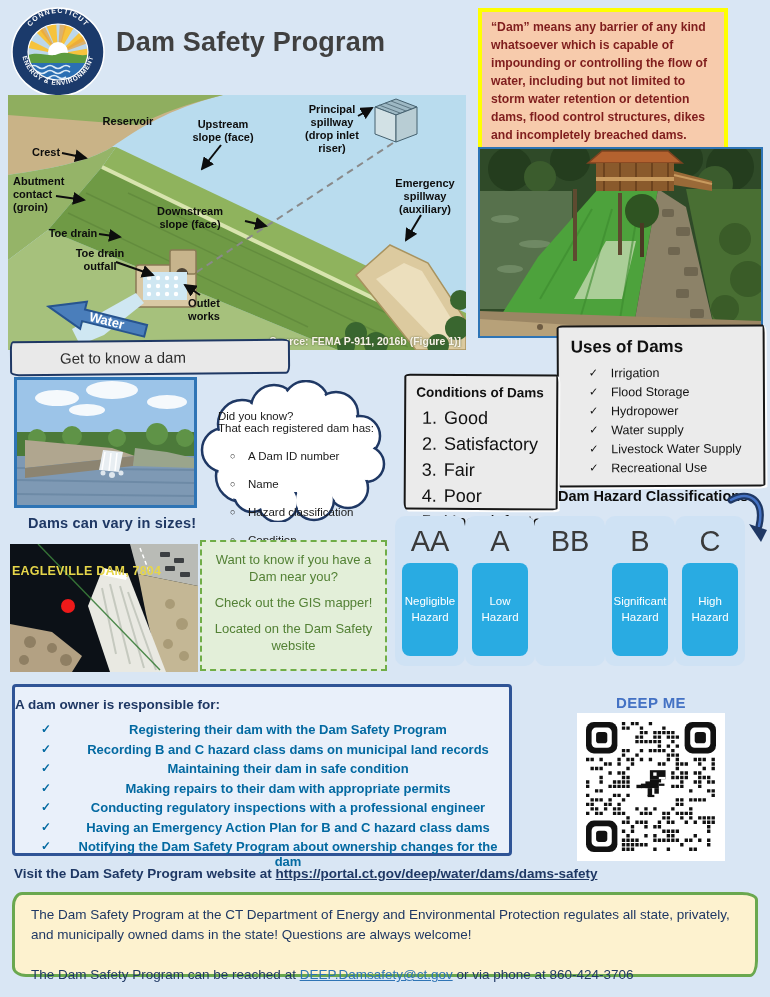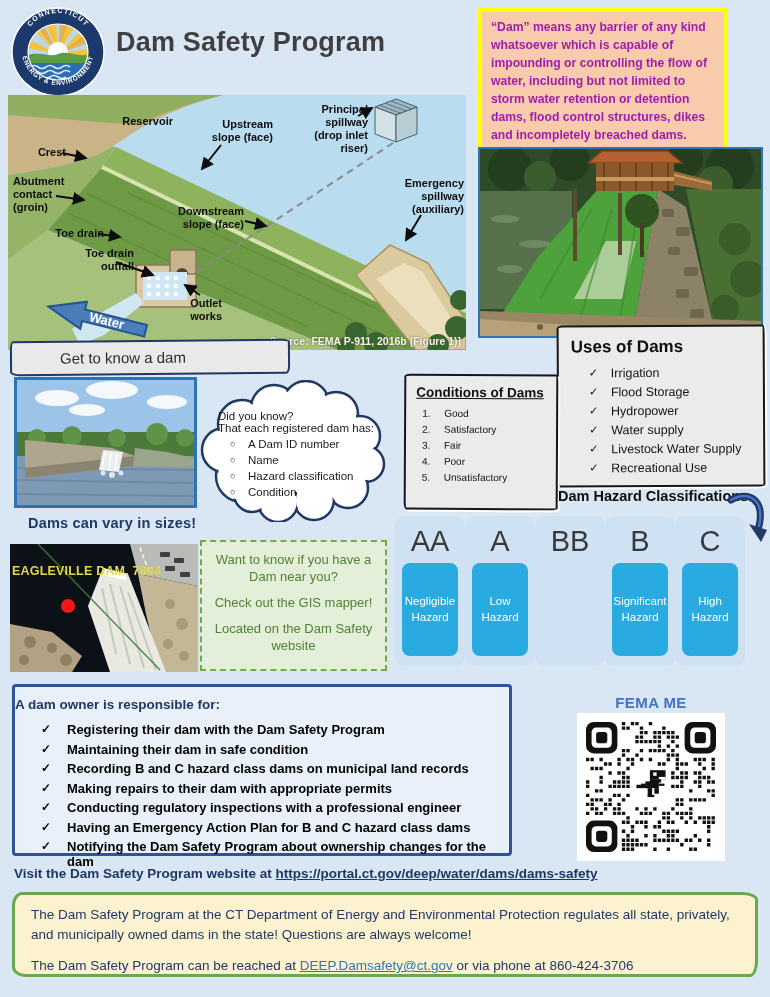--- a/index.html
+++ b/index.html
@@ -3,52 +3,52 @@
 <meta charset="utf-8">
 <style>
   * { box-sizing: border-box; margin: 0; padding: 0; }
   html,body { background:#eef2f7; }
   body { font-family:"Liberation Sans", sans-serif; }
   .page { position:relative; width:770px; height:997px; background:#d9e6f4; overflow:hidden; }
 
   
   .logo { position:absolute; left:10px; top:6px; width:96px; height:92px; }
   .page-title { position:absolute; left:116px; top:27px; font-size:27px; font-weight:bold; color:#404040; letter-spacing:.2px; }
-  .defbox { position:absolute; left:478px; top:8px; width:250px; min-height:118px; background:#f7cbac; border:4px solid #ffff00; padding:7px 9px; font-size:12.2px; font-weight:bold; color:#a21caf; line-height:1.47; }
+  .defbox { position:absolute; left:478px; top:8px; width:250px; min-height:118px; background:#f7cbac; border:4px solid #ffff00; padding:7px 9px; font-size:12.2px; font-weight:bold; color:#7f1d1d; line-height:1.47; }
 
   
   .diagram { position:absolute; left:8px; top:95px; width:458px; height:255px; }
   .diagram svg { position:absolute; left:0; top:0; }
-  .dlabel { position:absolute; font-size:11px; font-weight:bold; color:#0d0d0d; line-height:1.18; white-space:pre-line; text-align:right; }
+  .dlabel { position:absolute; font-size:11px; font-weight:bold; color:#0d0d0d; line-height:1.18; white-space:pre-line; text-align:center; }
   .dlabel.left { text-align:left; }
   .dsource { position:absolute; right:5px; bottom:3px; font-size:10.5px; font-weight:bold; color:#f7f3e8; text-shadow:0 0 2px #4b5a33; }
 
   .banner { position:absolute; left:10px; top:340px; width:280px; height:35px; background:#e9e9e9; border:2px solid #1f3864; border-radius:3px 8px 4px 9px / 9px 3px 8px 4px; transform:rotate(-.5deg); display:flex; align-items:center; padding-left:48px; font-size:15px; color:#2b2b2b; }
 
   
   .photo-right { position:absolute; left:478px; top:147px; width:285px; height:191px; border:2px solid #2e74b5; }
   .photo-vary { position:absolute; left:14px; top:377px; width:183px; height:131px; border:3px solid #2e74b5; }
   .vary-caption { position:absolute; left:28px; top:515px; font-size:14.5px; font-weight:bold; color:#1f3864; letter-spacing:.2px; }
   .photo-eagleville { position:absolute; left:10px; top:544px; width:156px; height:128px; }
   .eagle-label { position:absolute; left:2px; top:20px; font-size:12.5px; font-weight:bold; color:#e6d64a; letter-spacing:.2px; }
 
   
   .cloud { position:absolute; left:190px; top:380px; width:208px; height:142px; }
   .cloud-text { position:absolute; left:28px; top:30px; width:160px; font-size:11.5px; color:#1a1a1a; }
   .cloud-text .l1, .cloud-text .l2 { display:block; }
   .cloud-items { margin-top:3px; }
-  .cloud-items div { padding-left:30px; position:relative; margin-top:4px; }
+  .cloud-items div { padding-left:30px; position:relative; margin-top:16px; }
   .cloud-items div::before { content:"○"; position:absolute; left:12px; font-size:9px; top:1px; }
 
   
   .sketchbox { background:#ebebeb; border:2px solid #171717; border-radius:6px 2px 8px 3px / 3px 8px 2px 7px; box-shadow:2px 2px 0 #fdfdfd; }
   .conditions { position:absolute; left:404px; top:374px; width:154px; height:136px; padding:9px 10px; transform:rotate(.3deg); }
-  .conditions .bx-title { font-size:13.5px; font-weight:bold; color:#111;text-decoration:underline; }
+  .conditions .bx-title { font-size:13.5px; font-weight:bold; color:#111; }
   .conditions ol { list-style:none; counter-reset:c; margin-top:8px; }
-  .conditions ol li { counter-increment:c; font-size:10px; color:#111; margin-top:5px; padding-left:28px; position:relative; }
+  .conditions ol li { counter-increment:c; font-size:18px; color:#111; margin-top:5px; padding-left:28px; position:relative; }
   .conditions ol li::before { content:counter(c) "."; position:absolute; left:6px; }
   .uses { position:absolute; left:557px; top:325px; width:208px; height:162px; padding:10px 12px; transform:rotate(-.3deg); }
   .uses .bx-title { font-size:17px; font-weight:bold; color:#111; }
   .uses ul { list-style:none; margin-top:9px; }
   .uses ul li { font-size:12.5px; color:#111; margin-top:5px; padding-left:40px; position:relative; }
   .uses ul li::before { content:"✓"; position:absolute; left:18px; font-size:11px; }
 
   
   .hazard-heading { position:absolute; left:558px; top:488px; font-size:14.5px; font-weight:bold; color:#0d0d0d; }
   .hazard-arrow { position:absolute; left:727px; top:492px; width:42px; height:56px; }
@@ -59,32 +59,32 @@
 
   
   .gisbox { position:absolute; left:200px; top:540px; width:187px; height:131px; background:#e3efd9; border:2px dashed #70ad47; color:#538135; font-size:13px; text-align:center; padding:8px 8px; line-height:1.3; }
   .gisbox div { margin-top:9px; }
   .gisbox div:first-child { margin-top:2px; }
 
   
   .ownerbox { position:absolute; left:12px; top:684px; width:500px; height:172px; background:#e9f0fa; border:3px solid #2f5496; border-radius:4px; padding:10px 0; }
   .ownerbox .bx-title { font-size:13.5px; font-weight:bold; color:#1f3864; }
   .ownerbox ul { list-style:none; margin-top:10px; }
-  .ownerbox ul li { font-size:13px; font-weight:600; color:#000000; margin-top:4.5px; padding-left:52px; position:relative; }
+  .ownerbox ul li { font-size:13px; font-weight:600; color:#0369a1; margin-top:4.5px; padding-left:52px; position:relative;text-align:center; }
   .ownerbox ul li::before { content:"✓"; position:absolute; left:26px; font-size:12px; }
 
   
   .scanme { position:absolute; left:577px; top:694px; width:148px; text-align:center; font-size:15px; font-weight:bold; color:#4472c4; letter-spacing:.4px; }
   .qr { position:absolute; left:577px; top:713px; width:148px; height:148px; background:#fff; padding:9px; }
 
   
   .visitline { position:absolute; left:14px; top:866px; font-size:13.5px; font-weight:bold; color:#1f3864; }
   .visitline a { color:#1f3864; text-decoration:underline; }
   .contactbox { position:absolute; left:12px; top:892px; width:746px; height:85px; background:#fdf2cf; border:3px solid #6aa84f; border-radius:10px 16px 8px 14px / 14px 8px 16px 10px; padding:10px 16px; font-size:13.5px; font-weight:normal; color:#1f3864; line-height:1.45; }
-  .contactbox p + p { margin-top:12px; }
+  .contactbox p + p { margin-top:21px; }
   .contactbox a { color:#2e74b5; text-decoration:underline; }
 </style>
 </head>
 <body>
 
 <div class="page">
 
   <div class="logo">
     <svg width="96" height="92" viewBox="-48 -46 96 92">
       <defs>
@@ -226,21 +226,21 @@
 contact
 (groin)</div>
     <div class="dlabel" style="left:128px;top:110px;width:108px">Downstream
 slope (face)</div>
     <div class="dlabel" style="left:378px;top:82px;width:78px">Emergency
 spillway
 (auxiliary)</div>
     <div class="dlabel" style="left:34px;top:132px;width:62px">Toe drain</div>
     <div class="dlabel" style="left:58px;top:152px;width:68px">Toe drain
 outfall</div>
-    <div class="dlabel" style="left:158px;top:202px;width:56px">Outlet
+    <div class="dlabel" style="left:168px;top:202px;width:56px">Outlet
 works</div>
     <div class="dsource">Source: FEMA P-911, 2016b (Figure 1)]</div>
   </div>
 
   <div class="banner">Get to know a dam</div>
 
   <div class="photo-right">
     <svg width="281" height="187" viewBox="0 0 281 187">
       <rect width="281" height="187" fill="#2f4a28"></rect>
       <g fill="#243d1e">
@@ -491,30 +491,30 @@
   <div class="gisbox">
     <div>Want to know if you have a Dam near you?</div>
     <div>Check out the GIS mapper!</div>
     <div>Located on the Dam Safety website</div>
   </div>
 
   <div class="ownerbox">
     <div class="bx-title">A dam owner is responsible for:</div>
     <ul>
       <li>Registering their dam with the Dam Safety Program</li>
+      <li>Recording B and C hazard class dams on municipal land records</li>
       <li>Maintaining their dam in safe condition</li>
-      <li>Recording B and C hazard class dams on municipal land records</li>
       <li>Making repairs to their dam with appropriate permits</li>
       <li>Conducting regulatory inspections with a professional engineer</li>
       <li>Having an Emergency Action Plan for B and C hazard class dams</li>
       <li>Notifying the Dam Safety Program about ownership changes for the dam</li>
     </ul>
   </div>
 
-  <div class="scanme">FEMA ME</div>
+  <div class="scanme">DEEP ME</div>
   <div class="qr">
     <svg id="qrsvg" width="130" height="130" viewBox="0 0 116 116">
       <rect width="116" height="116" fill="#ffffff"></rect>
       <path id="qrmods" fill="#111111" d="M32,0h3v3h-3zM40,0h3v3h-3zM44,0h3v3h-3zM56,0h3v3h-3zM32,4h3v3h-3zM36,4h3v3h-3zM48,4h3v3h-3zM68,4h3v3h-3zM48,8h3v3h-3zM52,8h3v3h-3zM60,8h3v3h-3zM64,8h3v3h-3zM68,8h3v3h-3zM72,8h3v3h-3zM76,8h3v3h-3zM44,12h3v3h-3zM48,12h3v3h-3zM60,12h3v3h-3zM64,12h3v3h-3zM72,12h3v3h-3zM76,12h3v3h-3zM80,12h3v3h-3zM44,16h3v3h-3zM48,16h3v3h-3zM52,16h3v3h-3zM56,16h3v3h-3zM60,16h3v3h-3zM64,16h3v3h-3zM76,16h3v3h-3zM64,20h3v3h-3zM72,20h3v3h-3zM80,20h3v3h-3zM32,24h3v3h-3zM36,24h3v3h-3zM48,24h3v3h-3zM56,24h3v3h-3zM60,24h3v3h-3zM64,24h3v3h-3zM68,24h3v3h-3zM76,24h3v3h-3zM32,28h3v3h-3zM44,28h3v3h-3zM72,28h3v3h-3zM76,28h3v3h-3zM80,28h3v3h-3zM0,32h3v3h-3zM4,32h3v3h-3zM12,32h3v3h-3zM28,32h3v3h-3zM36,32h3v3h-3zM40,32h3v3h-3zM48,32h3v3h-3zM56,32h3v3h-3zM72,32h3v3h-3zM80,32h3v3h-3zM96,32h3v3h-3zM100,32h3v3h-3zM104,32h3v3h-3zM112,32h3v3h-3zM16,36h3v3h-3zM20,36h3v3h-3zM28,36h3v3h-3zM40,36h3v3h-3zM64,36h3v3h-3zM68,36h3v3h-3zM80,36h3v3h-3zM84,36h3v3h-3zM88,36h3v3h-3zM100,36h3v3h-3zM112,36h3v3h-3zM4,40h3v3h-3zM8,40h3v3h-3zM12,40h3v3h-3zM36,40h3v3h-3zM80,40h3v3h-3zM104,40h3v3h-3zM112,40h3v3h-3zM20,44h3v3h-3zM28,44h3v3h-3zM32,44h3v3h-3zM76,44h3v3h-3zM84,44h3v3h-3zM88,44h3v3h-3zM96,44h3v3h-3zM100,44h3v3h-3zM12,48h3v3h-3zM32,48h3v3h-3zM36,48h3v3h-3zM76,48h3v3h-3zM80,48h3v3h-3zM84,48h3v3h-3zM88,48h3v3h-3zM100,48h3v3h-3zM104,48h3v3h-3zM108,48h3v3h-3zM0,52h3v3h-3zM12,52h3v3h-3zM24,52h3v3h-3zM28,52h3v3h-3zM32,52h3v3h-3zM36,52h3v3h-3zM84,52h3v3h-3zM96,52h3v3h-3zM100,52h3v3h-3zM108,52h3v3h-3zM112,52h3v3h-3zM0,56h3v3h-3zM20,56h3v3h-3zM24,56h3v3h-3zM28,56h3v3h-3zM32,56h3v3h-3zM36,56h3v3h-3zM76,56h3v3h-3zM80,56h3v3h-3zM84,56h3v3h-3zM100,56h3v3h-3zM8,60h3v3h-3zM12,60h3v3h-3zM92,60h3v3h-3zM108,60h3v3h-3zM112,60h3v3h-3zM0,64h3v3h-3zM24,64h3v3h-3zM28,64h3v3h-3zM36,64h3v3h-3zM112,64h3v3h-3zM4,68h3v3h-3zM8,68h3v3h-3zM12,68h3v3h-3zM20,68h3v3h-3zM32,68h3v3h-3zM80,68h3v3h-3zM84,68h3v3h-3zM92,68h3v3h-3zM96,68h3v3h-3zM100,68h3v3h-3zM104,68h3v3h-3zM0,72h3v3h-3zM4,72h3v3h-3zM16,72h3v3h-3zM20,72h3v3h-3zM28,72h3v3h-3zM80,72h3v3h-3zM84,72h3v3h-3zM4,76h3v3h-3zM8,76h3v3h-3zM16,76h3v3h-3zM24,76h3v3h-3zM28,76h3v3h-3zM44,76h3v3h-3zM52,76h3v3h-3zM60,76h3v3h-3zM76,76h3v3h-3zM92,76h3v3h-3zM0,80h3v3h-3zM8,80h3v3h-3zM12,80h3v3h-3zM24,80h3v3h-3zM28,80h3v3h-3zM32,80h3v3h-3zM48,80h3v3h-3zM52,80h3v3h-3zM56,80h3v3h-3zM68,80h3v3h-3zM72,80h3v3h-3zM80,80h3v3h-3zM84,80h3v3h-3zM88,80h3v3h-3zM92,80h3v3h-3zM36,84h3v3h-3zM68,84h3v3h-3zM72,84h3v3h-3zM84,84h3v3h-3zM92,84h3v3h-3zM100,84h3v3h-3zM104,84h3v3h-3zM108,84h3v3h-3zM112,84h3v3h-3zM32,88h3v3h-3zM36,88h3v3h-3zM44,88h3v3h-3zM48,88h3v3h-3zM52,88h3v3h-3zM64,88h3v3h-3zM72,88h3v3h-3zM76,88h3v3h-3zM88,88h3v3h-3zM96,88h3v3h-3zM104,88h3v3h-3zM108,88h3v3h-3zM112,88h3v3h-3zM40,92h3v3h-3zM52,92h3v3h-3zM60,92h3v3h-3zM64,92h3v3h-3zM108,92h3v3h-3zM32,96h3v3h-3zM40,96h3v3h-3zM68,96h3v3h-3zM72,96h3v3h-3zM76,96h3v3h-3zM80,96h3v3h-3zM108,96h3v3h-3zM36,100h3v3h-3zM52,100h3v3h-3zM60,100h3v3h-3zM72,100h3v3h-3zM76,100h3v3h-3zM96,100h3v3h-3zM32,104h3v3h-3zM36,104h3v3h-3zM40,104h3v3h-3zM44,104h3v3h-3zM60,104h3v3h-3zM64,104h3v3h-3zM68,104h3v3h-3zM72,104h3v3h-3zM76,104h3v3h-3zM80,104h3v3h-3zM88,104h3v3h-3zM92,104h3v3h-3zM100,104h3v3h-3zM108,104h3v3h-3zM32,108h3v3h-3zM36,108h3v3h-3zM40,108h3v3h-3zM44,108h3v3h-3zM48,108h3v3h-3zM52,108h3v3h-3zM84,108h3v3h-3zM108,108h3v3h-3zM32,112h3v3h-3zM36,112h3v3h-3zM40,112h3v3h-3zM60,112h3v3h-3zM72,112h3v3h-3zM92,112h3v3h-3zM96,112h3v3h-3z"></path>
       <g>
         <g>
             <rect x="0" y="0" width="28" height="28" rx="7" fill="#111"></rect>
             <rect x="5" y="5" width="18" height="18" rx="4" fill="#fff"></rect>
             <rect x="9" y="9" width="10" height="10" rx="2.5" fill="#111"></rect>
           </g>

